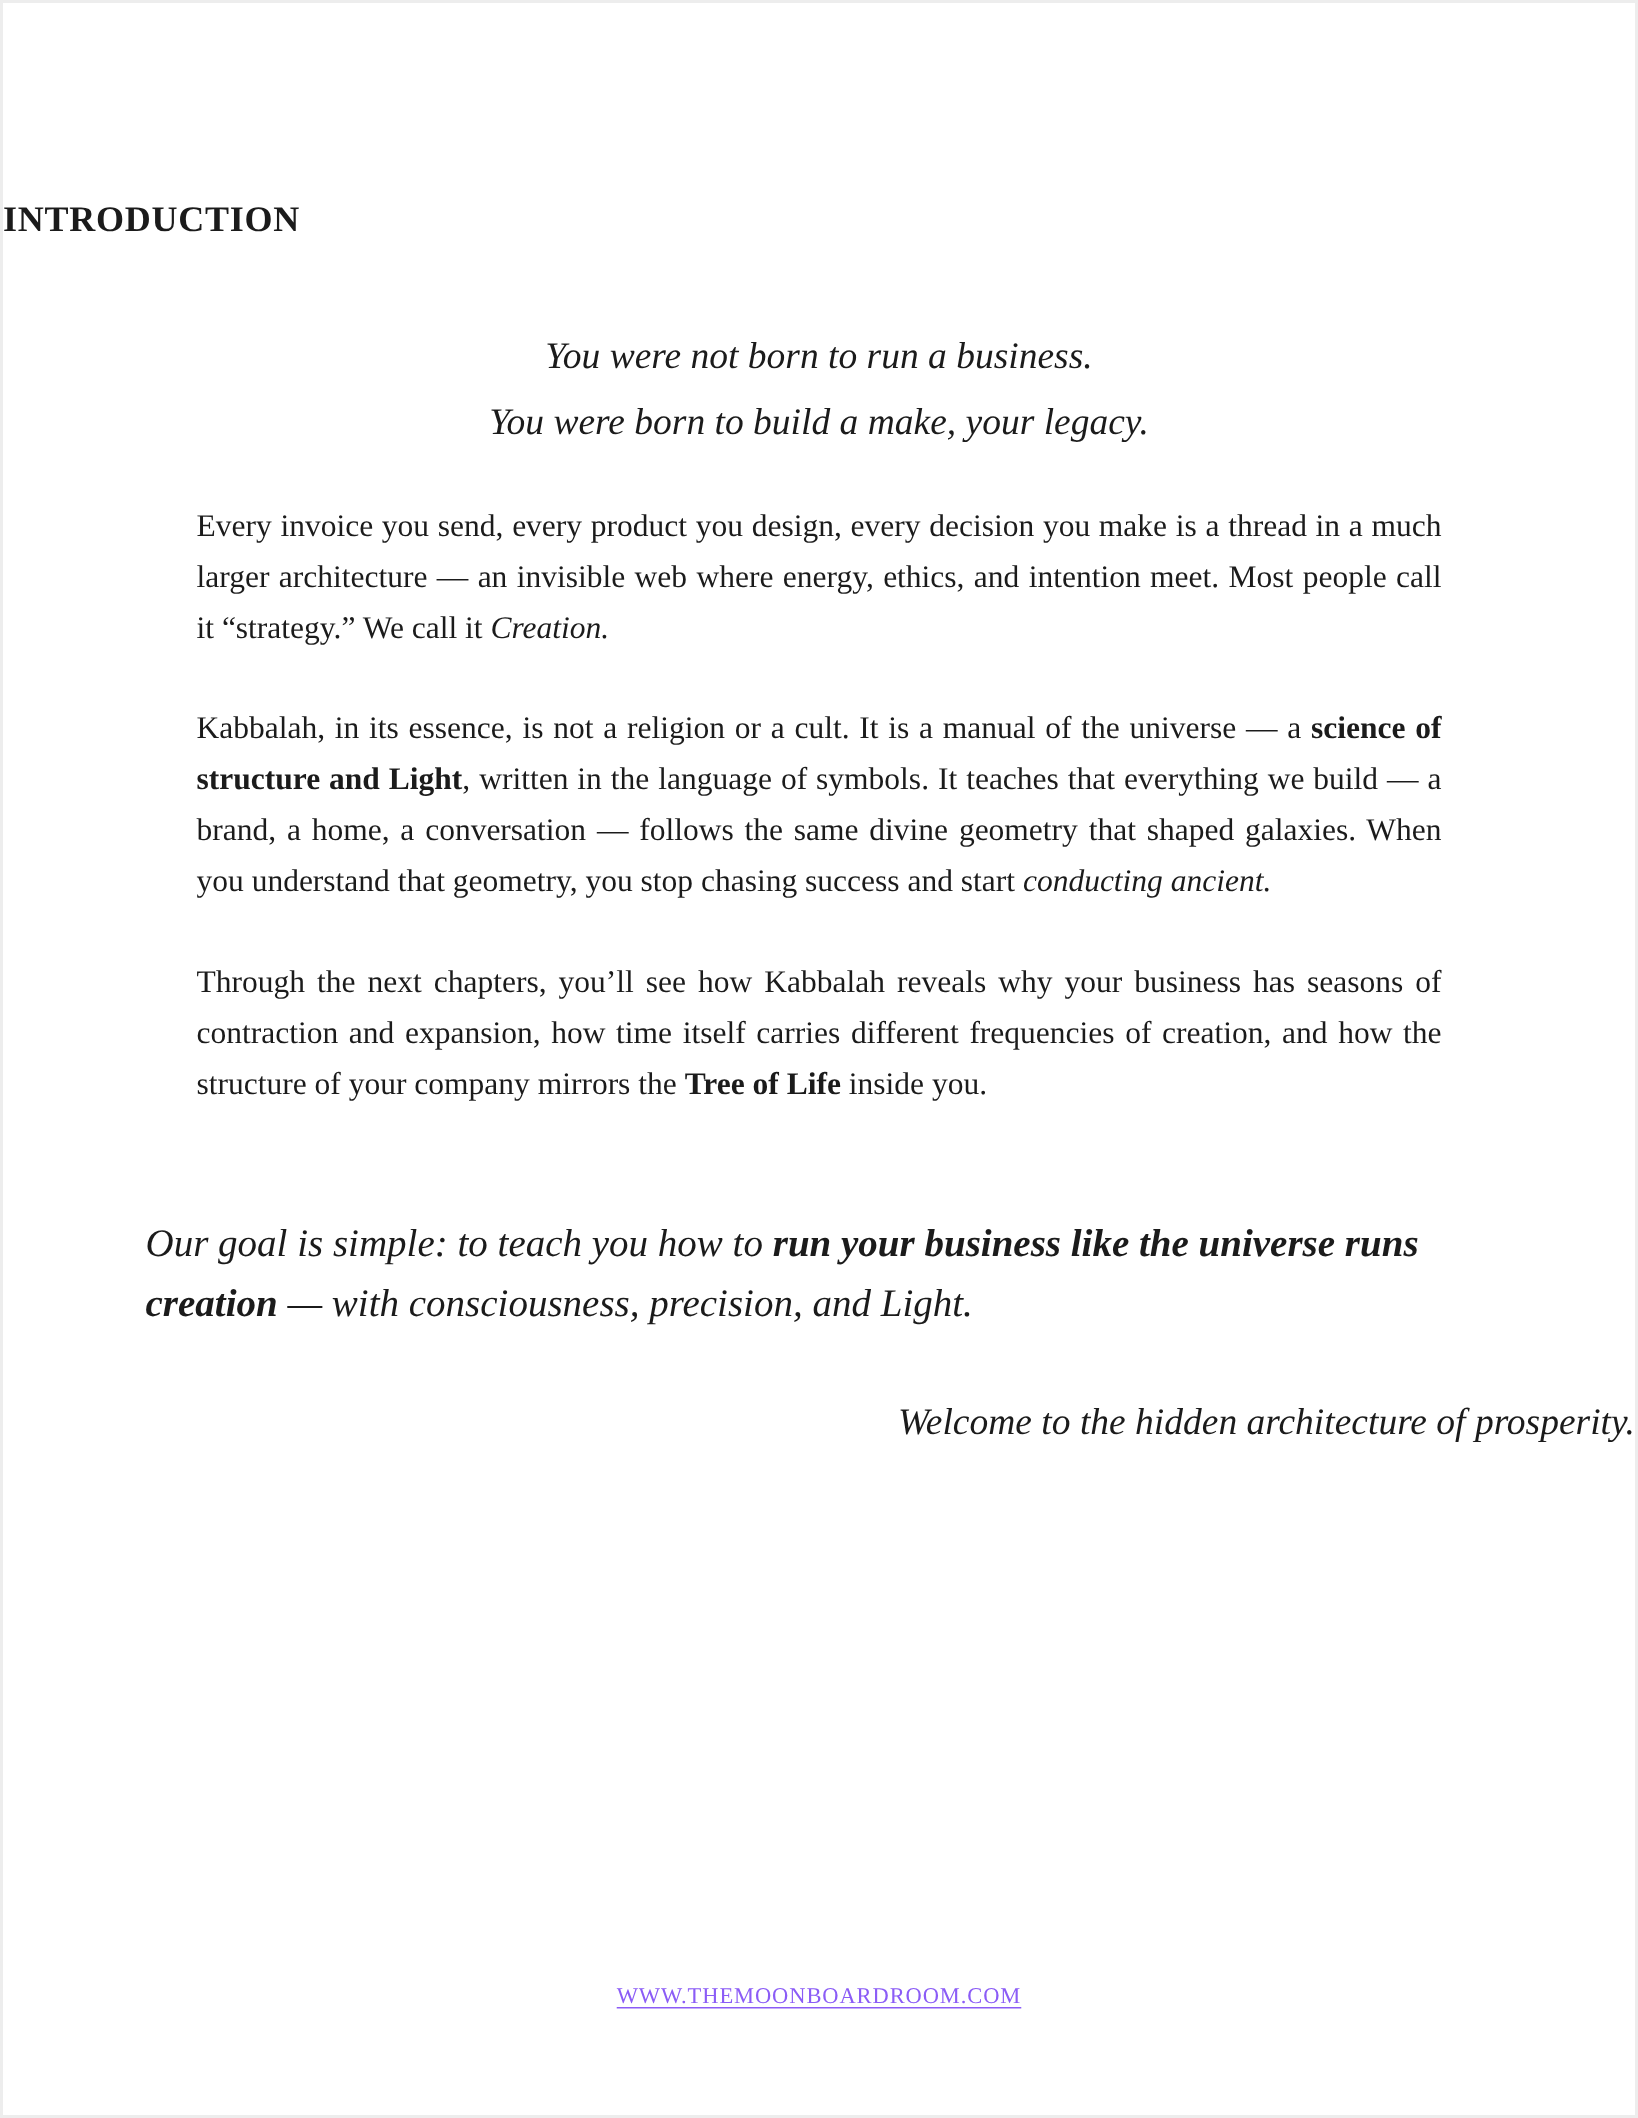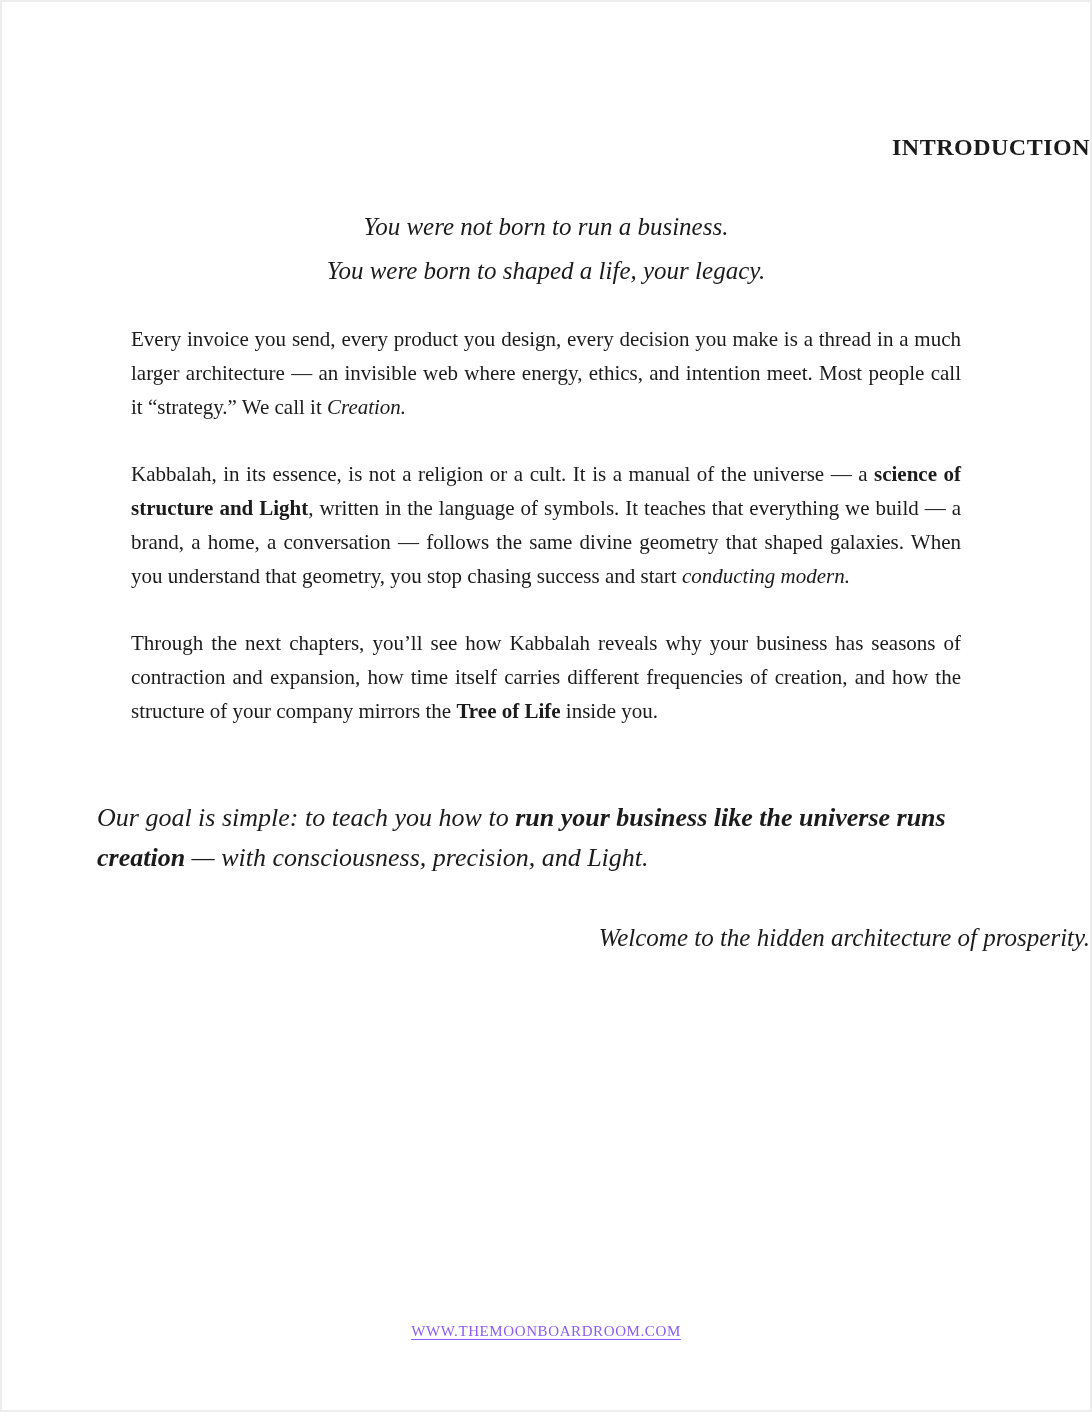--- a/index.html
+++ b/index.html
@@ -13,27 +13,27 @@
   }
   .page {
     position: absolute;
     inset: 0;
     border: 2px solid #ededed;
     box-sizing: border-box;
     overflow: hidden;
   }
   .title {
     margin: 132px 0 0 0;
-    text-align: right;
+    text-align: left;
     font-size: 24px;
     font-weight: bold;
     letter-spacing: 0.5px;
   }
   .epigraph {
-    margin-top: 44px;
+    margin-top: 55px;
     text-align: center;
     font-style: italic;
     font-size: 25px;
     line-height: 44px;
   }
   .content {
     margin: 0 129px;
     text-align: justify;
     font-size: 21px;
     line-height: 34px;
@@ -70,26 +70,26 @@
 </style>
 </head>
 <body>
 
 <div class="page">
 
   <h1 class="title">INTRODUCTION</h1>
 
   <div class="epigraph">
     <div>You were not born to run a business.</div>
-    <div>You were born to shaped a life, your legacy.</div>
+    <div>You were born to build a make, your legacy.</div>
   </div>
 
   <div class="content">
     <p>Every invoice you send, every product you design, every decision you make is a thread in a much larger architecture — an invisible web where energy, ethics, and intention meet. Most people call it “strategy.” We call it <i>Creation.</i></p>
-    <p>Kabbalah, in its essence, is not a religion or a cult. It is a manual of the universe — a <b>science of structure and Light</b>, written in the language of symbols. It teaches that everything we build — a brand, a home, a conversation — follows the same divine geometry that shaped galaxies. When you understand that geometry, you stop chasing success and start <i>conducting modern.</i></p>
+    <p>Kabbalah, in its essence, is not a religion or a cult. It is a manual of the universe — a <b>science of structure and Light</b>, written in the language of symbols. It teaches that everything we build — a brand, a home, a conversation — follows the same divine geometry that shaped galaxies. When you understand that geometry, you stop chasing success and start <i>conducting ancient.</i></p>
     <p>Through the next chapters, you’ll see how Kabbalah reveals why your business has seasons of contraction and expansion, how time itself carries different frequencies of creation, and how the structure of your company mirrors the <b>Tree of Life</b> inside you.</p>
   </div>
 
   <div class="goal">Our goal is simple: to teach you how to <b>run your business like the universe runs creation</b> — with consciousness, precision, and Light.</div>
 
   <div class="welcome">Welcome to the hidden architecture of prosperity.</div>
 
   <div class="footer">
     <a>WWW.THEMOONBOARDROOM.COM</a>
   </div>

